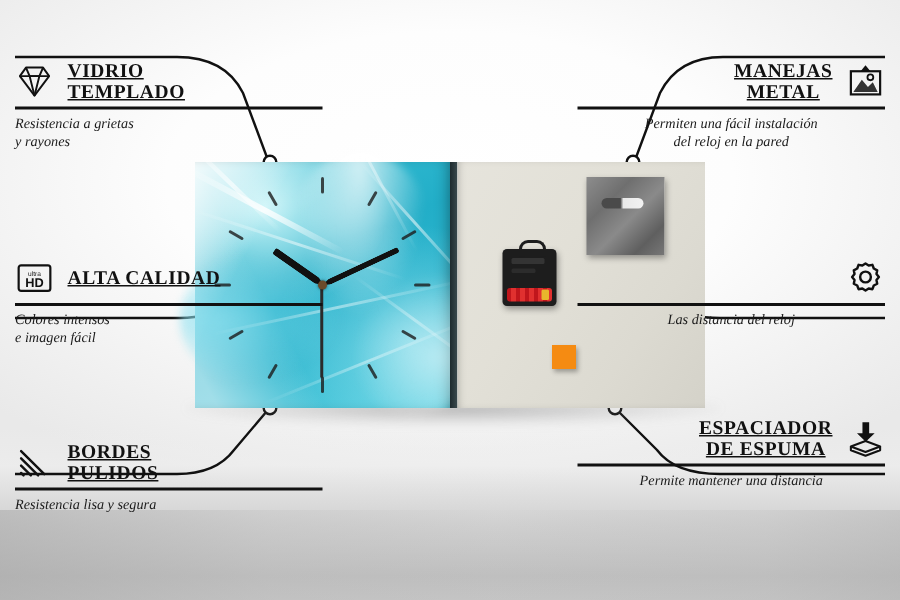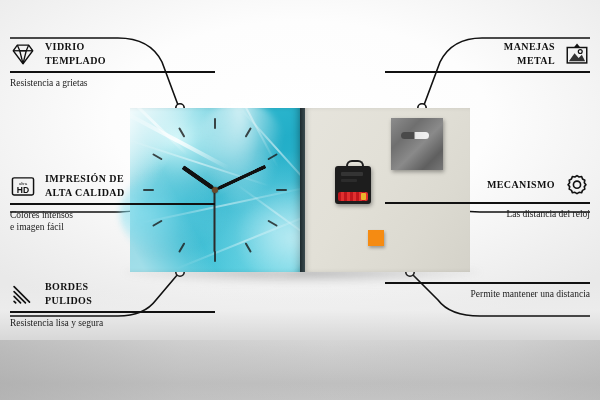--- a/index.html
+++ b/index.html
@@ -100,29 +100,29 @@
   .movement-slot2{position:absolute;left:6px;top:13px;width:16px;height:3px;background:#2c2c2c;border-radius:1px;}
   .battery{position:absolute;left:3px;top:26px;width:30px;height:9px;border-radius:2px;
      background:repeating-linear-gradient(90deg,#c0161c 0 3px,#e0302f 3px 6px);}
   .battery-tip{position:absolute;right:2px;top:1px;width:5px;height:7px;background:#e8b62c;border-radius:1px;}
   .foam{position:absolute;left:63px;top:122px;width:16px;height:16px;background:#f58b12;
      box-shadow:1px 2px 3px rgba(0,0,0,.3);}
 
   
   .callout{position:absolute;width:205px;}
   .callout.left{text-align:left;}
-  .callout.right{text-align:right;}
+  .callout.right{text-align:center;}
   .co-head{display:flex;align-items:center;gap:9px;}
   .callout.right .co-head{flex-direction:row-reverse;}
-  .co-ttl{font-size:10px;line-height:13.5px;letter-spacing:.4px;color:#111;
-          font-weight:bold;text-transform:uppercase;font-variant:small-caps;}
+  .co-ttl{font-size:13px;line-height:13.5px;letter-spacing:.4px;color:#111;
+          font-weight:bold;text-transform:uppercase;font-variant:small-caps;text-decoration:underline;}
   .co-ttl span{display:block;}
   .co-rule{height:1.5px;background:#111;margin:4px 0 4px 0;}
   .co-sub{font-size:9.5px;line-height:12px;color:#1b1b1b;}
-  .co-sub span{display:block;}
+  .co-sub span{display:block;font-style:italic;}
   .ico{width:26px;height:26px;flex:0 0 26px;display:block;}
 
   svg.links{position:absolute;left:0;top:0;width:600px;height:400px;pointer-events:none;}
 </style>
 </head>
 <body>
 
 <div class="stage">
 
   <div class="floor"></div>
@@ -213,43 +213,43 @@
         </g>
       </svg>
       <div class="co-ttl">
         <span>VIDRIO</span>
         <span>TEMPLADO</span>
       </div>
     </div>
     <div class="co-rule"></div>
     <div class="co-sub">
       <span>Resistencia a grietas</span>
+      <span>y rayones</span>
     </div>
   </div>
 
   <div class="callout left" style="left:10px;top:172px;">
     <div class="co-head">
       <svg class="ico" viewBox="0 0 32 32">
         <rect x="3" y="6" width="26" height="21" rx="2" fill="none" stroke="#111" stroke-width="1.8"></rect>
         <text x="16" y="14.5" font-family="Liberation Sans, sans-serif" font-size="5.4" text-anchor="middle" fill="#111">ultra</text>
         <text x="16" y="24" font-family="Liberation Sans, sans-serif" font-size="10.5" font-weight="bold" text-anchor="middle" fill="#111">HD</text>
       </svg>
       <div class="co-ttl">
-        <span>IMPRESIÓN DE</span>
         <span>ALTA CALIDAD</span>
       </div>
     </div>
     <div class="co-rule"></div>
     <div class="co-sub">
       <span>Colores intensos</span>
       <span>e imagen fácil</span>
     </div>
   </div>
 
-  <div class="callout left" style="left:10px;top:280px;">
+  <div class="callout left" style="left:10px;top:294px;">
     <div class="co-head">
       <svg class="ico" viewBox="0 0 32 32">
         <g stroke="#111" stroke-width="2" stroke-linecap="round">
           <path d="M5 7 L24 26"></path>
             <path d="M5 13 L19 27"></path>
             <path d="M5 19 L13 27"></path>
             <path d="M5 25 L7 27"></path>
         </g>
       </svg>
       <div class="co-ttl">
@@ -271,40 +271,56 @@
         <rect x="4" y="8" width="24" height="19" fill="none" stroke="#111" stroke-width="1.8"></rect>
         <path d="M6 25 L13 15 L18 21 L22 17 L26 25 Z" fill="#111" opacity=".85"></path>
         <circle cx="20" cy="13" r="2.4" fill="none" stroke="#111" stroke-width="1.5"></circle>
       </svg>
       <div class="co-ttl">
         <span>MANEJAS</span>
         <span>METAL</span>
       </div>
     </div>
     <div class="co-rule"></div>
+    <div class="co-sub">
+      <span>Permiten una fácil instalación</span>
+      <span>del reloj en la pared</span>
+    </div>
   </div>
 
   <div class="callout right" style="left:385px;top:172px;">
     <div class="co-head">
       <svg class="ico" viewBox="0 0 32 32">
         <g fill="none" stroke="#111" stroke-width="2" stroke-linejoin="round">
           <path d="M16 4.5 L18.6 6.2 L21.7 5.6 L22.8 8.6 L25.6 10.1 L25 13.2 L27 15.6 L25 18 L25.6 21.1 L22.8 22.6 L21.7 25.6 L18.6 25 L16 26.7 L13.4 25 L10.3 25.6 L9.2 22.6 L6.4 21.1 L7 18 L5 15.6 L7 13.2 L6.4 10.1 L9.2 8.6 L10.3 5.6 L13.4 6.2 Z"></path>
           <circle cx="16" cy="15.6" r="4.4"></circle>
         </g>
       </svg>
       <div class="co-ttl">
-        <span>MECANISMO</span>
       </div>
     </div>
     <div class="co-rule"></div>
     <div class="co-sub">
       <span>Las distancia del reloj</span>
     </div>
   </div>
 
   <div class="callout right" style="left:385px;top:278px;">
+    <div class="co-head">
+      <svg class="ico" viewBox="0 0 32 32">
+        <path d="M13.5 3 H19 V12 H23.5 L16.2 19 L9 12 H13.5 Z" fill="#111"></path>
+        <g fill="none" stroke="#111" stroke-width="1.7" stroke-linejoin="round">
+          <path d="M16 18.5 L28 23 L16 27.5 L4 23 Z"></path>
+          <path d="M4 23 V26 L16 30.5 L28 26 V23"></path>
+        </g>
+      </svg>
+      <div class="co-ttl">
+        <span>ESPACIADOR</span>
+        <span>DE ESPUMA</span>
+      </div>
+    </div>
     <div class="co-rule"></div>
     <div class="co-sub">
       <span>Permite mantener una distancia</span>
     </div>
   </div>
 
 </div>
 
 </body></html>

